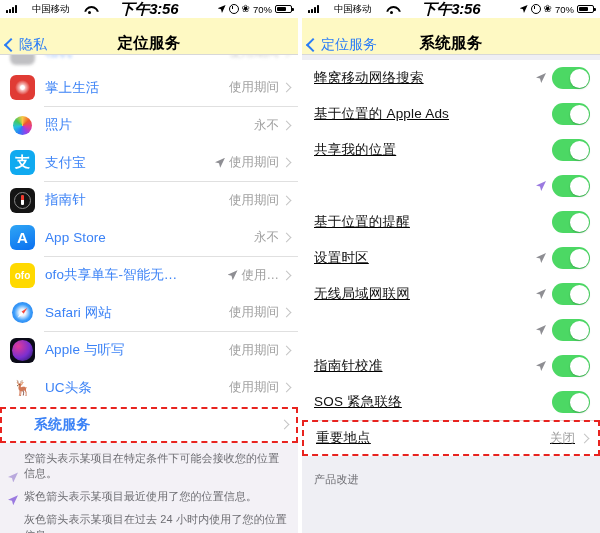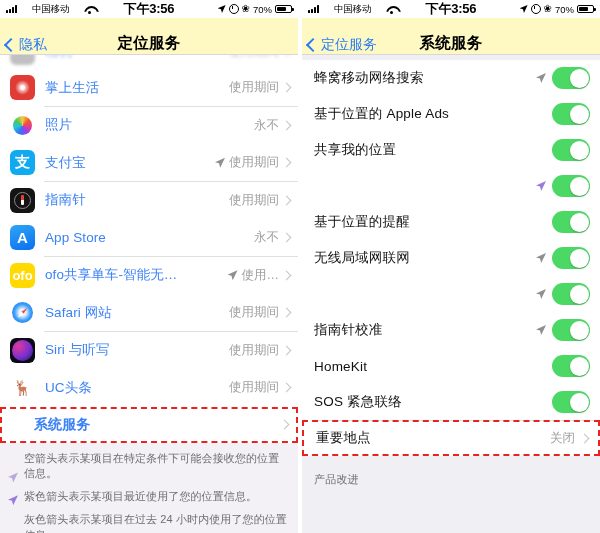--- a/index.html
+++ b/index.html
@@ -33,21 +33,21 @@
     content:"";position:absolute;left:0;top:1px;width:11px;height:11px;
     border:2px solid #000;border-radius:50%;
     clip-path:polygon(0 0,100% 0,100% 42%,0 42%);
   }
   .wifi::after{
     content:"";position:absolute;left:4px;top:6px;width:3px;height:3px;
     background:#000;border-radius:50%;
   }
   .sb-center{
     position:absolute;left:0;right:0;text-align:center;
-    font-size:13px;font-weight:600;letter-spacing:-.2px;
+    font-size:15px;font-weight:600;letter-spacing:-.2px;font-style:italic;
   }
   .sb-right{margin-left:auto;display:flex;align-items:center;gap:3px;font-size:9.5px;}
   .loc-arrow-sb{
     width:8px;height:8px;display:inline-block;
     background:#000;
     clip-path:polygon(100% 0,0 42%,42% 52%,55% 100%);
   }
   .alarm{
     width:8px;height:8px;border:1.4px solid #000;border-radius:50%;
     position:relative;display:inline-block;
@@ -128,21 +128,21 @@
   .footer{
     background:#f3f1f6;padding:8px 10px 4px 8px;
   }
   .fline{display:flex;gap:6px;margin-bottom:7px;align-items:flex-end;}
   .fline .arrow{margin-top:2px;}
   .ftext{font-size:11px;color:#6d6d72;line-height:1.45;letter-spacing:.1px;}
 
   
   .rowsw{
     display:flex;align-items:center;height:36px;padding-left:12px;
-    background:#fff;position:relative;box-sizing:border-box;
+    background:#fff;position:relative;box-sizing:border-box;text-decoration:underline;
   }
   .rowsw .sep{position:absolute;left:12px;right:0;bottom:0;height:.5px;background:#e0e0e0;}
   .swname{font-size:13.5px;color:#111;letter-spacing:.2px;}
   .swright{margin-left:auto;display:flex;align-items:center;gap:6px;padding-right:10px;}
   .toggle{
     width:38px;height:22px;border-radius:11px;background:#4cd864;position:relative;flex:none;
   }
   .toggle i{
     position:absolute;top:1.5px;right:1.5px;width:19px;height:19px;border-radius:50%;
     background:#fff;box-shadow:0 1px 2px rgba(0,0,0,.22);display:block;
@@ -260,21 +260,21 @@
           </div>
           <div class="rname">App Store</div>
           <div class="rright">
             <span>永不</span>
             <span class="chev-right"></span>
           </div>
           <div class="sep"></div>
         </div>
         <div class="row">
           <div class="appicon">
-            <div style="width:100%;height:100%;background:#ffd900;color:#fff;font-size:13px;font-weight:700;display:flex;align-items:center;justify-content:center;">ofo</div>
+            <div style="width:100%;height:100%;background:#ffd900;color:#fff;font-size:10px;font-weight:700;display:flex;align-items:center;justify-content:center;">ofo</div>
           </div>
           <div class="rname">ofo共享单车-智能无…</div>
           <div class="rright">
             <span class="arrow gray"></span>
             <span>使用…</span>
             <span class="chev-right"></span>
           </div>
           <div class="sep"></div>
         </div>
         <div class="row">
@@ -291,21 +291,21 @@
             <span class="chev-right"></span>
           </div>
           <div class="sep"></div>
         </div>
         <div class="row">
           <div class="appicon">
             <div style="width:100%;height:100%;background:#0b0b18;display:flex;align-items:center;justify-content:center;">
               <div style="width:21px;height:21px;border-radius:50%;background:radial-gradient(circle at 30% 30%,#e0399a,#7a2fd0 55%,#1a1a5a 100%);"></div>
             </div>
           </div>
-          <div class="rname">Siri 与听写</div>
+          <div class="rname">Apple 与听写</div>
           <div class="rright">
             <span>使用期间</span>
             <span class="chev-right"></span>
           </div>
           <div class="sep"></div>
         </div>
         <div class="row nosep">
           <div class="appicon">
             <div style="width:100%;height:100%;background:#fff;display:flex;align-items:center;justify-content:center;">
               <div style="font-size:15px;color:#f0a92a;line-height:1;">🦌</div>
@@ -420,20 +420,30 @@
         <div class="rowsw">
           <div class="swname">基于位置的提醒</div>
           <div class="swright">
             <div class="toggle">
               <i></i>
             </div>
           </div>
           <div class="sep"></div>
         </div>
         <div class="rowsw">
+          <div class="swname">设置时区</div>
+          <div class="swright">
+            <span class="arrow gray"></span>
+            <div class="toggle">
+              <i></i>
+            </div>
+          </div>
+          <div class="sep"></div>
+        </div>
+        <div class="rowsw">
           <div class="swname">无线局域网联网</div>
           <div class="swright">
             <span class="arrow gray"></span>
             <div class="toggle">
               <i></i>
             </div>
           </div>
           <div class="sep"></div>
         </div>
         <div class="rowsw">
@@ -442,29 +452,20 @@
             <div class="toggle">
               <i></i>
             </div>
           </div>
           <div class="sep"></div>
         </div>
         <div class="rowsw">
           <div class="swname">指南针校准</div>
           <div class="swright">
             <span class="arrow gray"></span>
-            <div class="toggle">
-              <i></i>
-            </div>
-          </div>
-          <div class="sep"></div>
-        </div>
-        <div class="rowsw">
-          <div class="swname">HomeKit</div>
-          <div class="swright">
             <div class="toggle">
               <i></i>
             </div>
           </div>
           <div class="sep"></div>
         </div>
         <div class="rowsw nosep">
           <div class="swname">SOS 紧急联络</div>
           <div class="swright">
             <div class="toggle">

